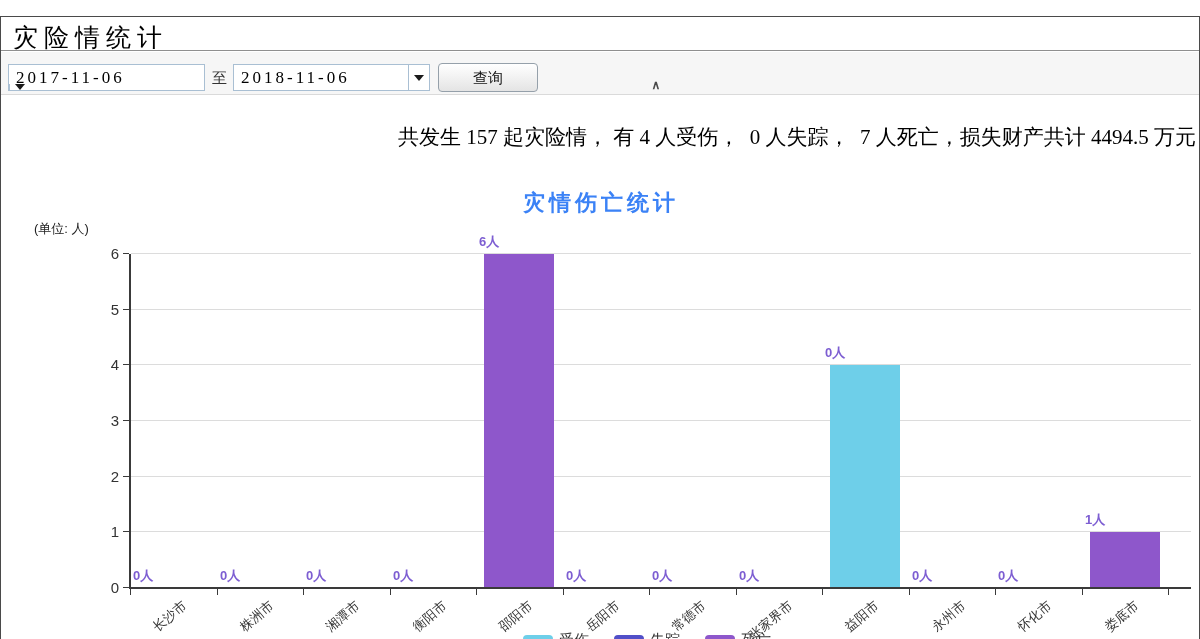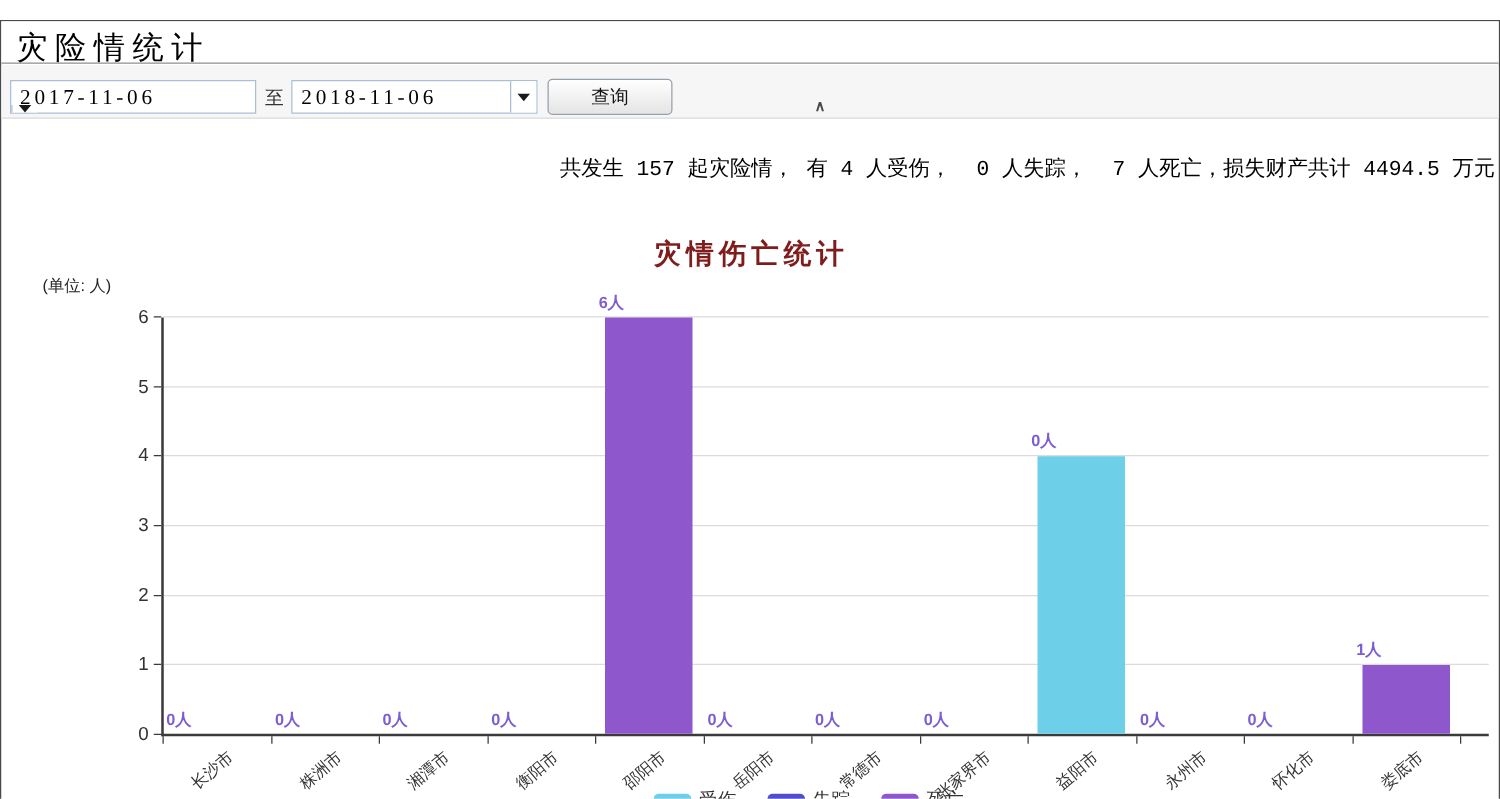--- a/index.html
+++ b/index.html
@@ -29,26 +29,26 @@
   #combo-end   { left:232px; }
   .to-label { position:absolute; left:211px; top:17px; font-size:15px; color:#333; }
   .query-btn { position:absolute; left:437px; top:11px; width:100px; height:29px;
                border:1px solid #95a0aa; border-radius:4px;
                background:linear-gradient(180deg,#ffffff 0%,#f3f3f3 45%,#e4e4e4 100%);
                font-size:15px; color:#111; text-align:center; line-height:27px; cursor:pointer; }
   .collapse { position:absolute; left:644px; top:61px; width:22px; height:15px; text-align:center;
               font-size:12px; font-weight:bold; color:#4a4a4a; line-height:15px; cursor:pointer; }
 
   
-  .summary { position:absolute; top:106px; right:3px; font-family:Liberation Mono, monospace;
-             font-size:17px; color:#000; white-space:pre; }
+  .summary { position:absolute; top:106px; right:3px; font-family:Liberation Serif, serif;
+             font-size:21px; color:#000; white-space:pre; }
 
   
   .chart-title { position:absolute; top:171px; left:0; width:1200px; text-align:center;
-                 font-size:22px; font-weight:bold; color:#7f1d1d; letter-spacing:4px; }
+                 font-size:22px; font-weight:bold; color:#3b82f6; letter-spacing:4px; }
   .unit-label { position:absolute; left:33px; top:203px; font-size:13px; color:#222; }
 
   
   .gridline { position:absolute; height:1px; background:#dcdcdc; }
   .axis-y   { position:absolute; width:2px; background:#3a3a3a; }
   .axis-x   { position:absolute; height:2px; background:#3a3a3a; }
   .ytick    { position:absolute; width:6px; height:1px; background:#3a3a3a; }
   .ytick-label { position:absolute; width:32px; text-align:right; font-size:15px; color:#333; }
   .xtick    { position:absolute; width:1px; height:6px; background:#3a3a3a; }
   .bar      { position:absolute; }

